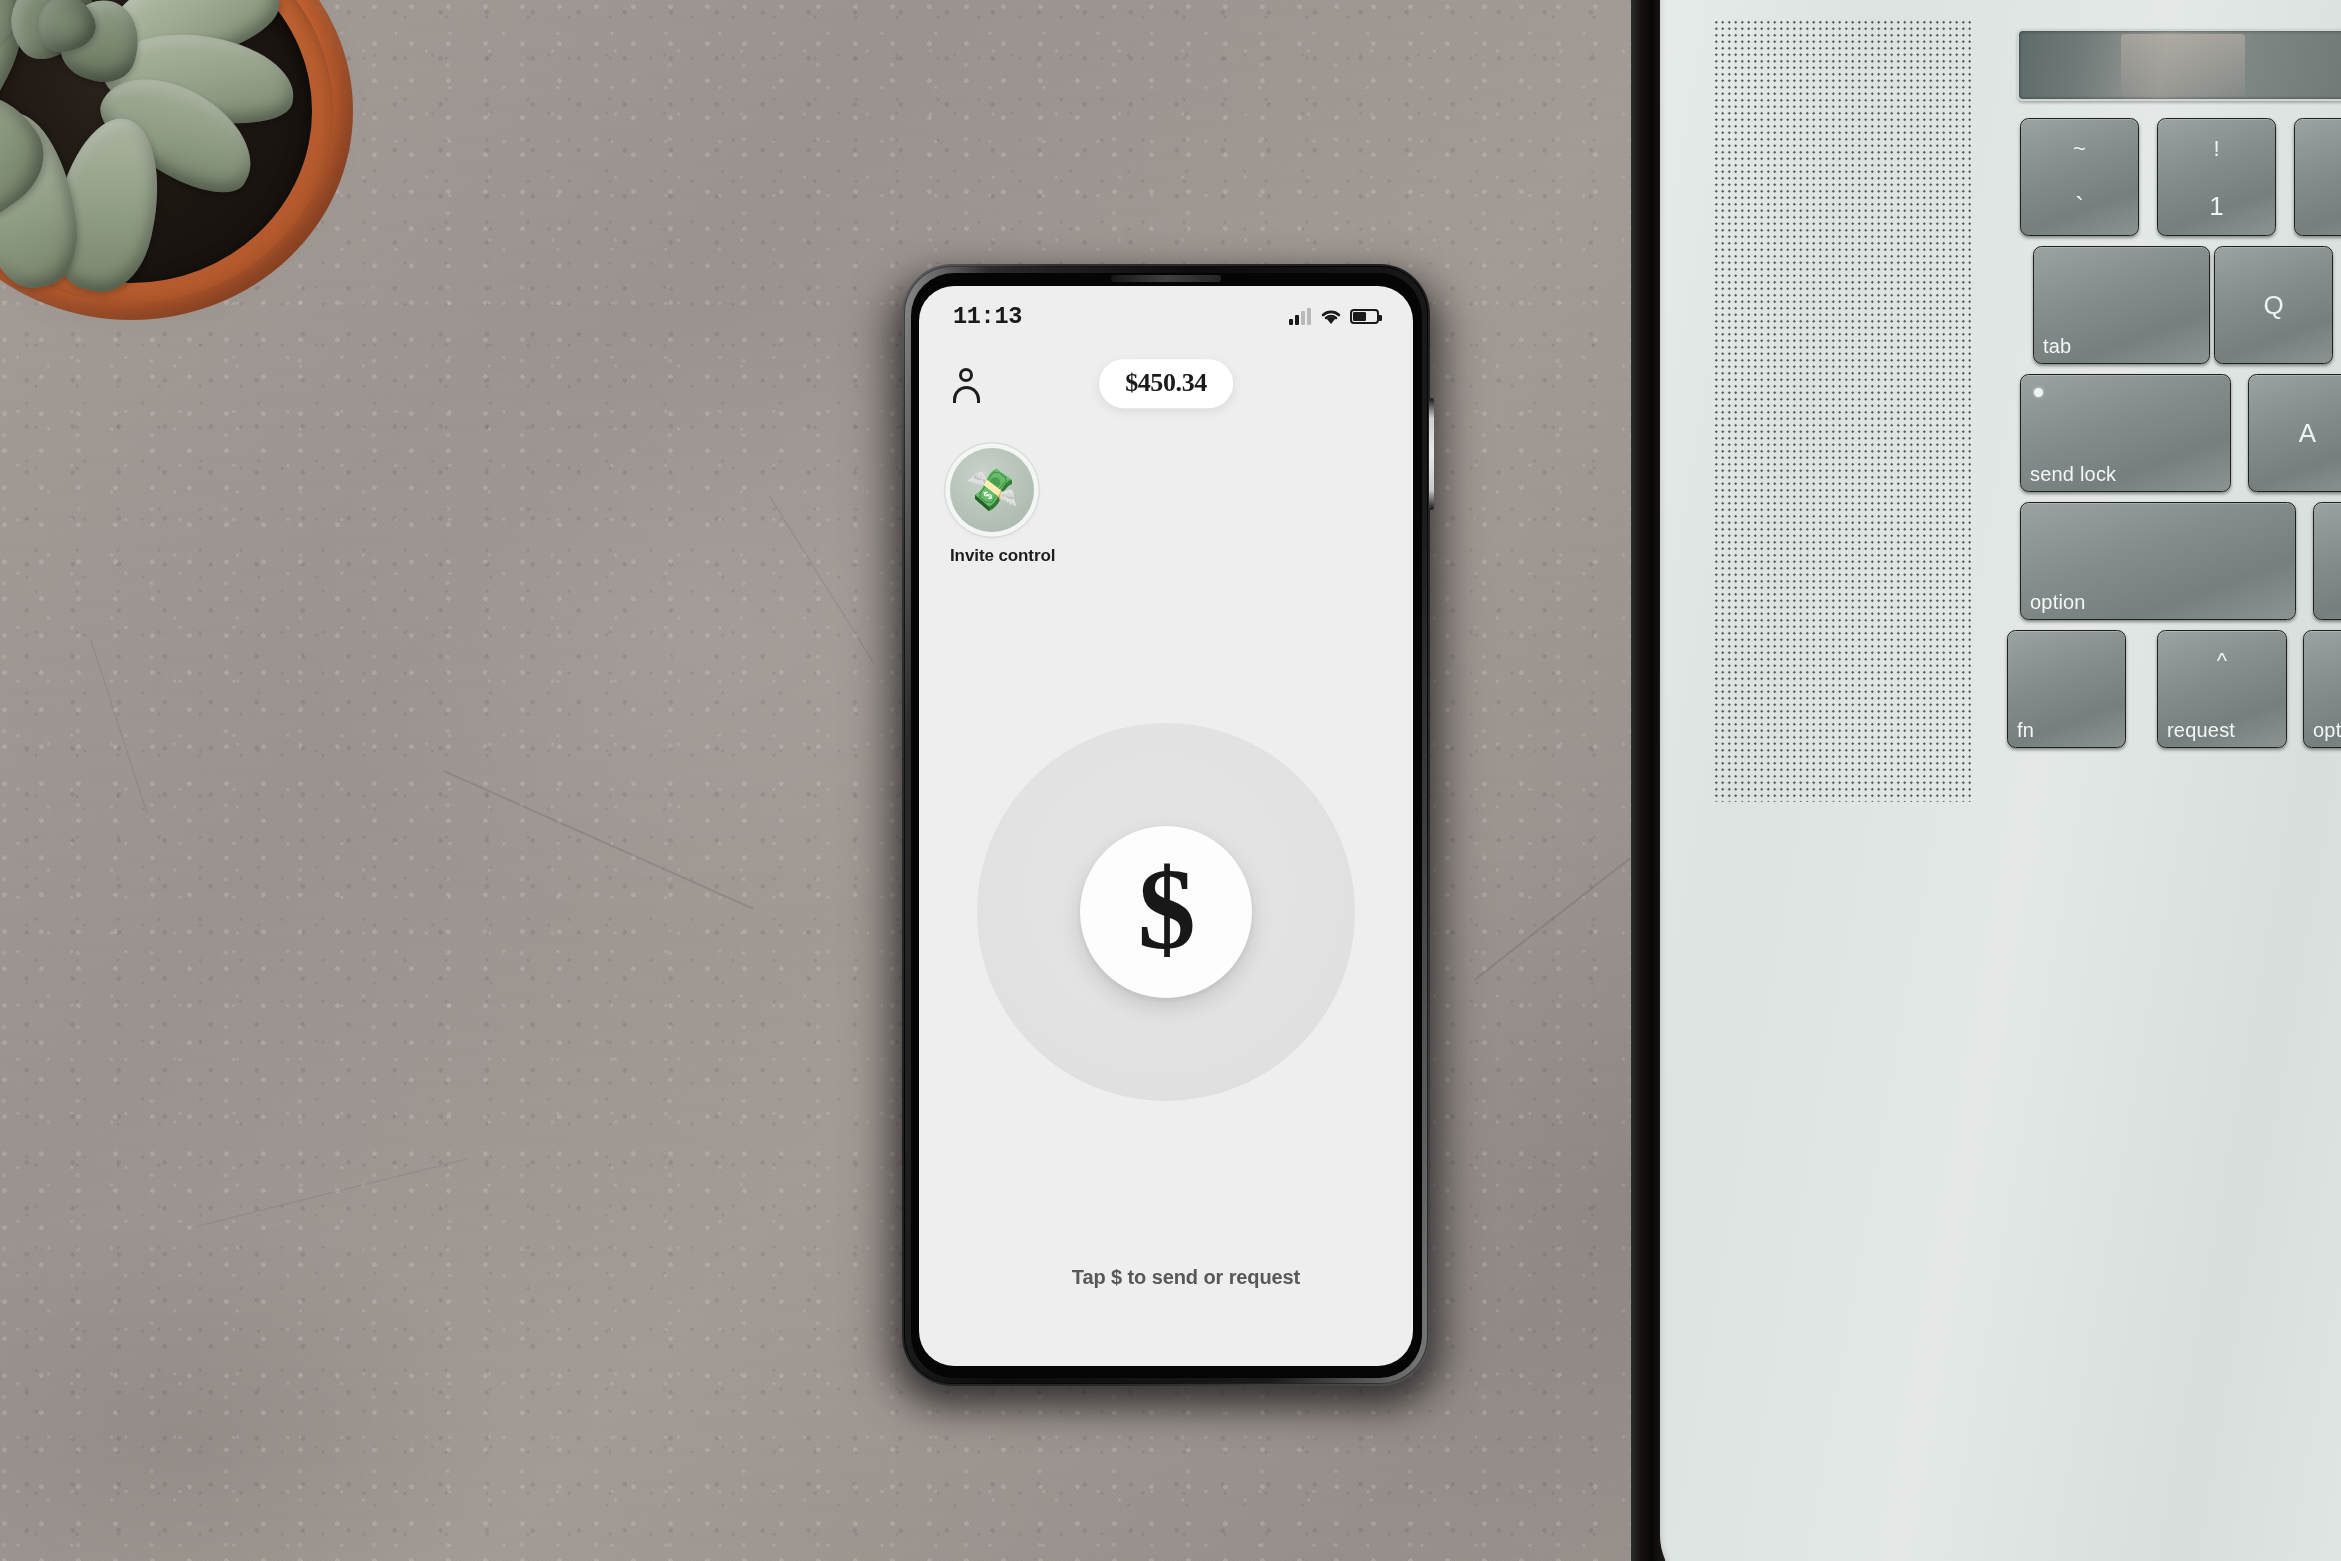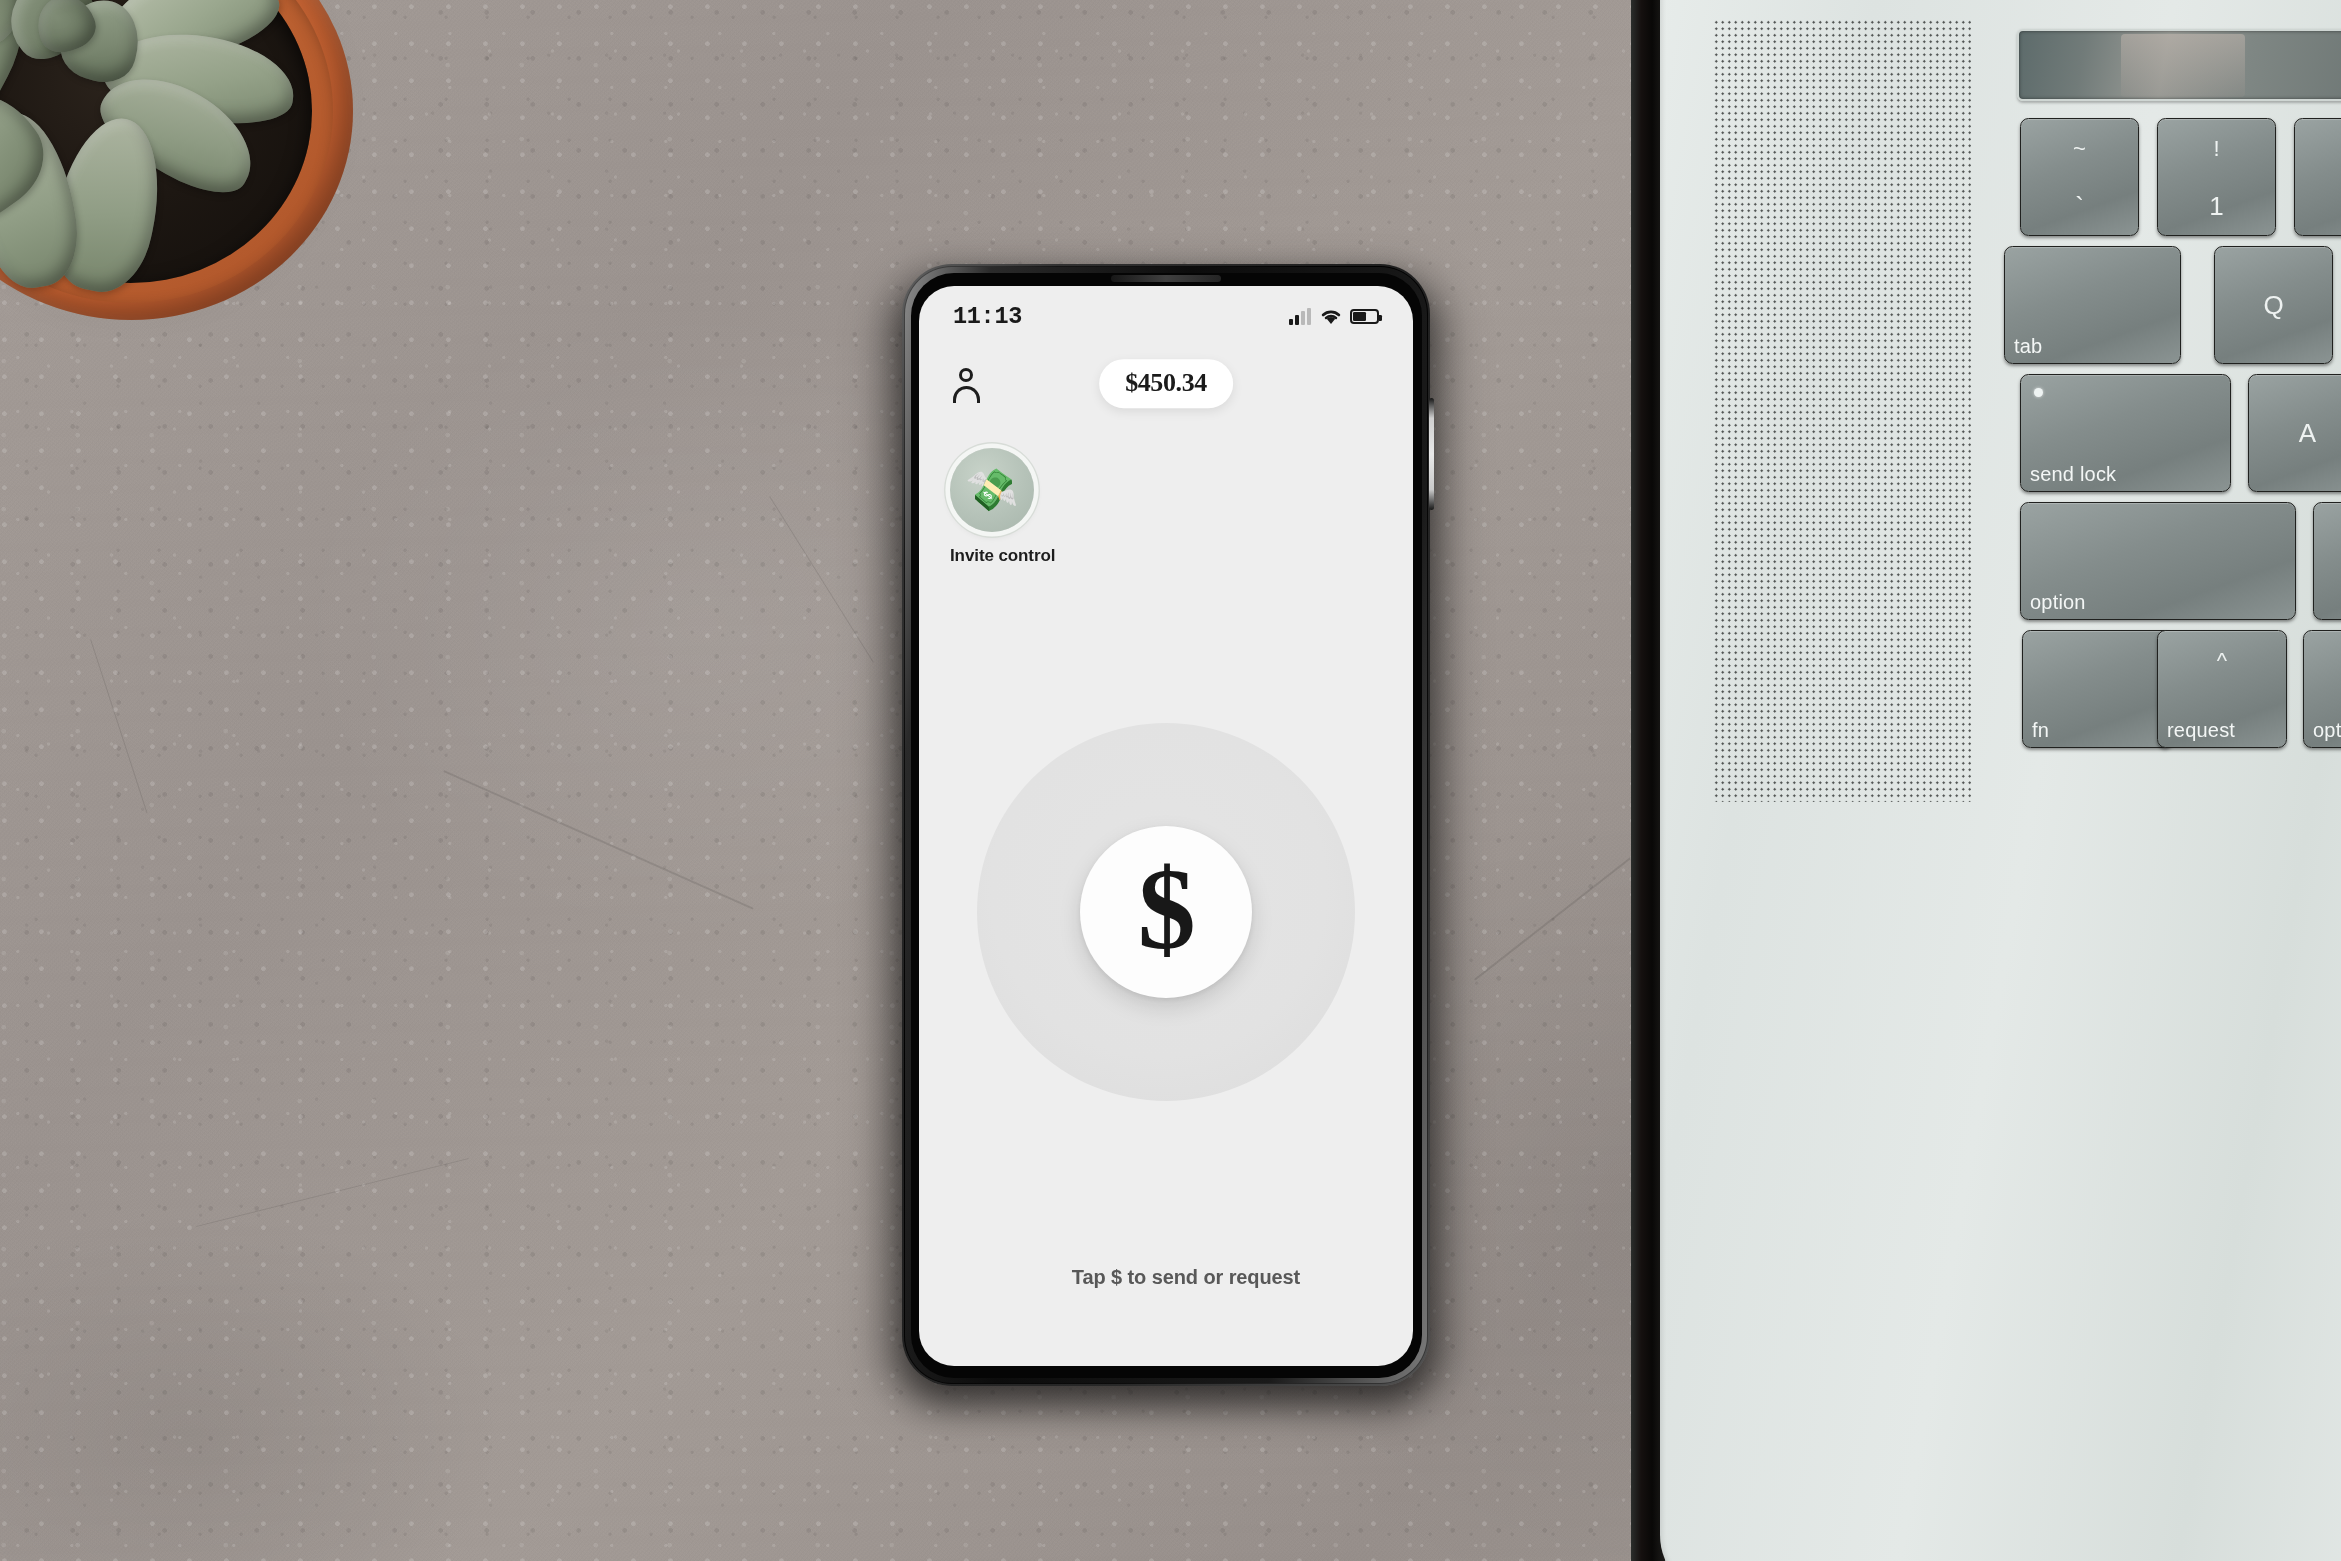--- a/index.html
+++ b/index.html
@@ -211,21 +211,21 @@
     </div>
     <div class="key" style="left:526px;top:138px;width:117px;height:116px;">
       <div class="ktop">!</div>
       <div class="kbot">1</div>
     </div>
     <div class="key" style="left:663px;top:138px;width:117px;height:116px;">
       <div class="ktop">@</div>
       <div class="kbot">2</div>
     </div>
 
-    <div class="key" style="left:373px;top:266px;width:175px;height:116px;">
+    <div class="key" style="left:402px;top:266px;width:175px;height:116px;">
       <div class="kl">tab</div>
     </div>
     <div class="key" style="left:583px;top:266px;width:117px;height:116px;">
       <div class="kc">Q</div>
     </div>
 
     <div class="key" style="left:389px;top:394px;width:209px;height:116px;">
       <div class="caps-dot"></div>
       <div class="kl">send lock</div>
     </div>
@@ -233,21 +233,21 @@
       <div class="kc">A</div>
     </div>
 
     <div class="key" style="left:389px;top:522px;width:274px;height:116px;">
       <div class="kl">option</div>
     </div>
     <div class="key" style="left:682px;top:522px;width:117px;height:116px;">
       <div class="kc">Z</div>
     </div>
 
-    <div class="key" style="left:391px;top:650px;width:117px;height:116px;padding-left:32px;">
+    <div class="key" style="left:376px;top:650px;width:117px;height:116px;">
       <div class="kl">fn</div>
     </div>
     <div class="key" style="left:526px;top:650px;width:128px;height:116px;">
       <div class="ktop">^</div>
       <div class="kl">request</div>
     </div>
     <div class="key" style="left:672px;top:650px;width:128px;height:116px;">
       <div class="ktop">⌥</div>
       <div class="kl">option</div>
     </div>

